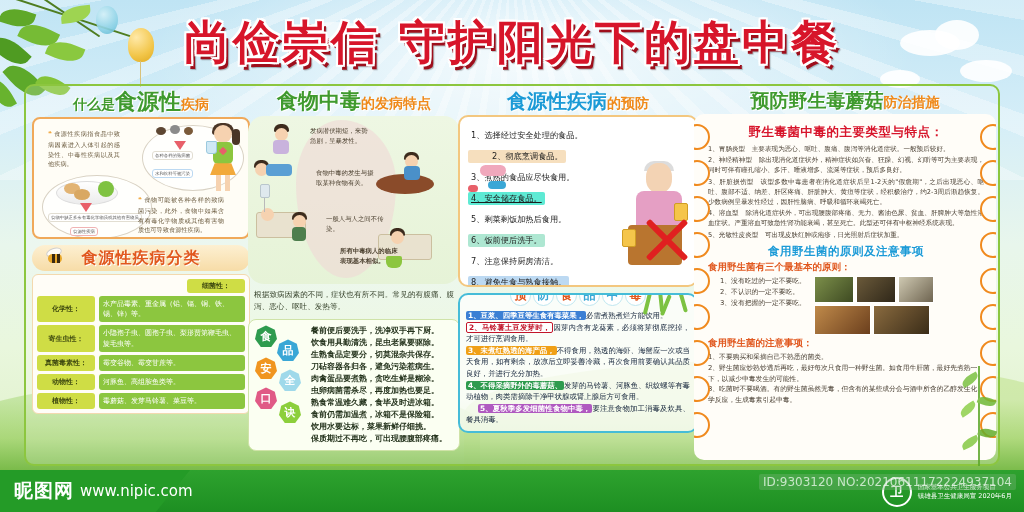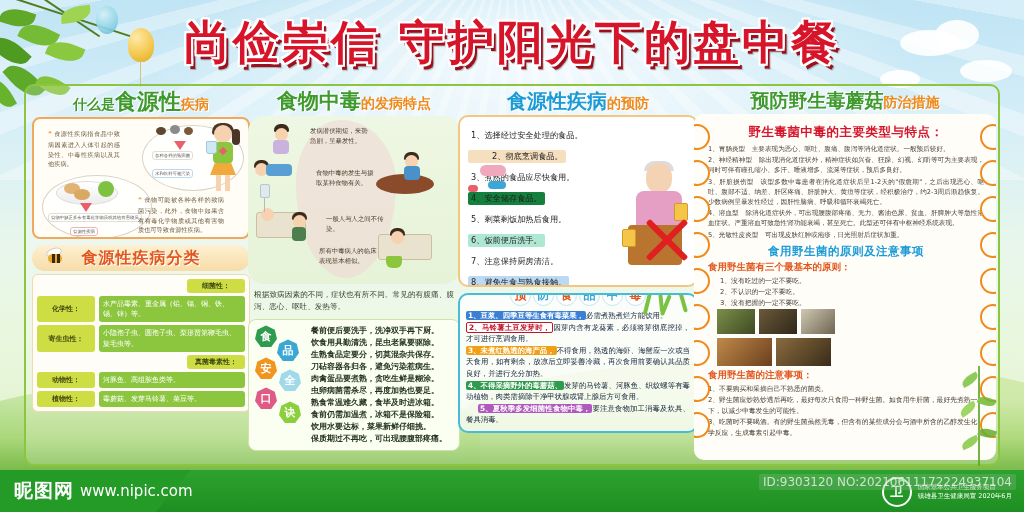--- a/index.html
+++ b/index.html
@@ -167,21 +167,21 @@
   .p2{height:168px;padding:4px;overflow:hidden;
       background:linear-gradient(180deg,#eef7e3,#e6f3d7);border:none;border-radius:16px;}
   .blob{
     position:absolute;left:48px;top:4px;width:100px;height:158px;
     background:rgba(240,214,214,.55);border-radius:45% 55% 50% 50%/40% 40% 60% 60%;
   }
   .p2 .note{position:absolute;font-size:6.4px;line-height:1.6;color:#4a3f2e;width:62px;}
   .n1{left:62px;top:10px;}
   .n2{left:68px;top:52px;}
   .n3{left:78px;top:98px;}
-  .n4{left:71px;top:130px;}
+  .n4{left:92px;top:130px;font-weight:bold;}
   .fig{position:absolute;}
   .fg-head{position:absolute;width:13px;height:13px;border-radius:50%;background:#f6d2b0;}
   .fg-hair{position:absolute;width:15px;height:8px;border-radius:8px 8px 2px 2px;background:#3c2b1d;}
   .fg-body{position:absolute;width:16px;height:14px;border-radius:4px;}
   .bed{position:absolute;background:#e9e2cf;border:1px solid #cbbf9f;border-radius:3px;}
   .table{position:absolute;background:#8a4b2a;border-radius:50%;}
   .drip{position:absolute;width:1px;background:#b9b9b9;}
 
   .p2-sum{font-size:7.6px;line-height:1.6;color:#35412a;padding:5px 6px 2px 6px;text-align:justify;}
 
@@ -387,20 +387,21 @@
         <div class="cls-row">
           <div class="cls-key">化学性：</div>
           <div class="cls-val">水产品毒素、重金属（铅、镉、铜、铁、锡、锌）等。</div>
         </div>
         <div class="cls-row">
           <div class="cls-key">寄生虫性：</div>
           <div class="cls-val">小隐孢子虫、圆孢子虫、梨形贾第鞭毛虫、旋毛虫等。</div>
         </div>
         <div class="cls-row">
           <div class="cls-key">真菌毒素性：</div>
+          <div class="cls-val">霉变谷物、霉变甘蔗等。</div>
         </div>
         <div class="cls-row">
           <div class="cls-key">动物性：</div>
           <div class="cls-val">河豚鱼、高组胺鱼类等。</div>
         </div>
         <div class="cls-row">
           <div class="cls-key">植物性：</div>
           <div class="cls-val">毒蘑菇、发芽马铃薯、菜豆等。</div>
         </div>
       </div>
@@ -486,21 +487,21 @@
 
     <div class="col col3">
       <div class="sec-title">
         <span class="t-blue" style="font-size:20px;">食源性疾病</span><span class="t-orange mid">的预防</span>
       </div>
 
       <div class="prev-box">
         <div><span class="prev-item">1、选择经过安全处理的食品。</span></div>
         <div><span class="prev-item" style="background:#f6dfbe;padding-left:24px;">2、彻底烹调食品。</span></div>
         <div><span class="prev-item">3、煮熟的食品应尽快食用。</span></div>
-        <div><span class="prev-item" style="background:#15803d;">4、安全储存食品。</span></div>
+        <div><span class="prev-item" style="background:#5eead4;text-decoration:underline;">4、安全储存食品。</span></div>
         <div><span class="prev-item">5、剩菜剩饭加热后食用。</span></div>
         <div><span class="prev-item" style="background:#aee7d2;">6、饭前便后洗手。</span></div>
         <div><span class="prev-item">7、注意保持厨房清洁。</span></div>
         <div><span class="prev-item" style="background:#bcd9f2;">8、避免生食与熟食接触。</span></div>
 
         <div class="pills">
           <div class="pill" style="left:18px;top:2px;background:#f0a8bc;width:26px;height:11px;border-radius:6px;"></div>
           <div class="pill" style="left:26px;top:18px;background:#3aa7d6;"></div>
           <div class="pill" style="left:6px;top:22px;background:#e8606a;width:10px;height:7px;"></div>
         </div>
@@ -568,21 +569,21 @@
         <div class="mb-title">野生毒菌中毒的主要类型与特点：</div>
         <div class="mb-p">1、胃肠炎型　主要表现为恶心、呕吐、腹痛、腹泻等消化道症状。一般预后较好。</div>
         <div class="mb-p">2、神经精神型　除出现消化道症状外，精神症状如兴奋、狂躁、幻视、幻听等可为主要表现，同时可伴有瞳孔缩小、多汗、唾液增多、流涎等症状，预后多良好。</div>
         <div class="mb-p">3、肝脏损伤型　该型多数中毒患者在消化道症状后呈1-2天的"假愈期"，之后出现恶心、呕吐、腹部不适、纳差、肝区疼痛、肝脏肿大、黄疸等症状，经积极治疗，约2-3周后渐趋恢复。少数病例呈暴发性经过，因肝性脑病、呼吸和循环衰竭死亡。</div>
         <div class="mb-p">4、溶血型　除消化道症状外，可出现腰腹部疼痛、无力、酱油色尿、贫血、肝脾肿大等急性溶血症状。严重溶血可致急性肾功能衰竭，甚至死亡。此型还可伴有中枢神经系统表现。</div>
         <div class="mb-p">5、光敏性皮炎型　可出现皮肤红肿或疱疹，日光照射后症状加重。</div>
 
         <div class="mb-sub">食用野生菌的原则及注意事项</div>
         <div class="mb-h">食用野生菌有三个最基本的原则：</div>
 
-        <div style="display:flex;align-items:flex-start;flex-direction:column;">
+        <div style="display:flex;align-items:flex-start;">
           <div style="flex:0 0 auto;padding-left:12px;">
             <div class="mb-li">1、没有吃过的一定不要吃。</div>
             <div class="mb-li">2、不认识的一定不要吃。</div>
             <div class="mb-li">3、没有把握的一定不要吃。</div>
           </div>
           <div style="margin-left:8px;">
             <div style="display:flex;gap:2px;">
               <div class="photo ph-a" style="width:38px;height:25px;"></div>
               <div class="photo ph-b" style="width:38px;height:25px;"></div>
               <div class="photo ph-c" style="width:34px;height:25px;"></div>

